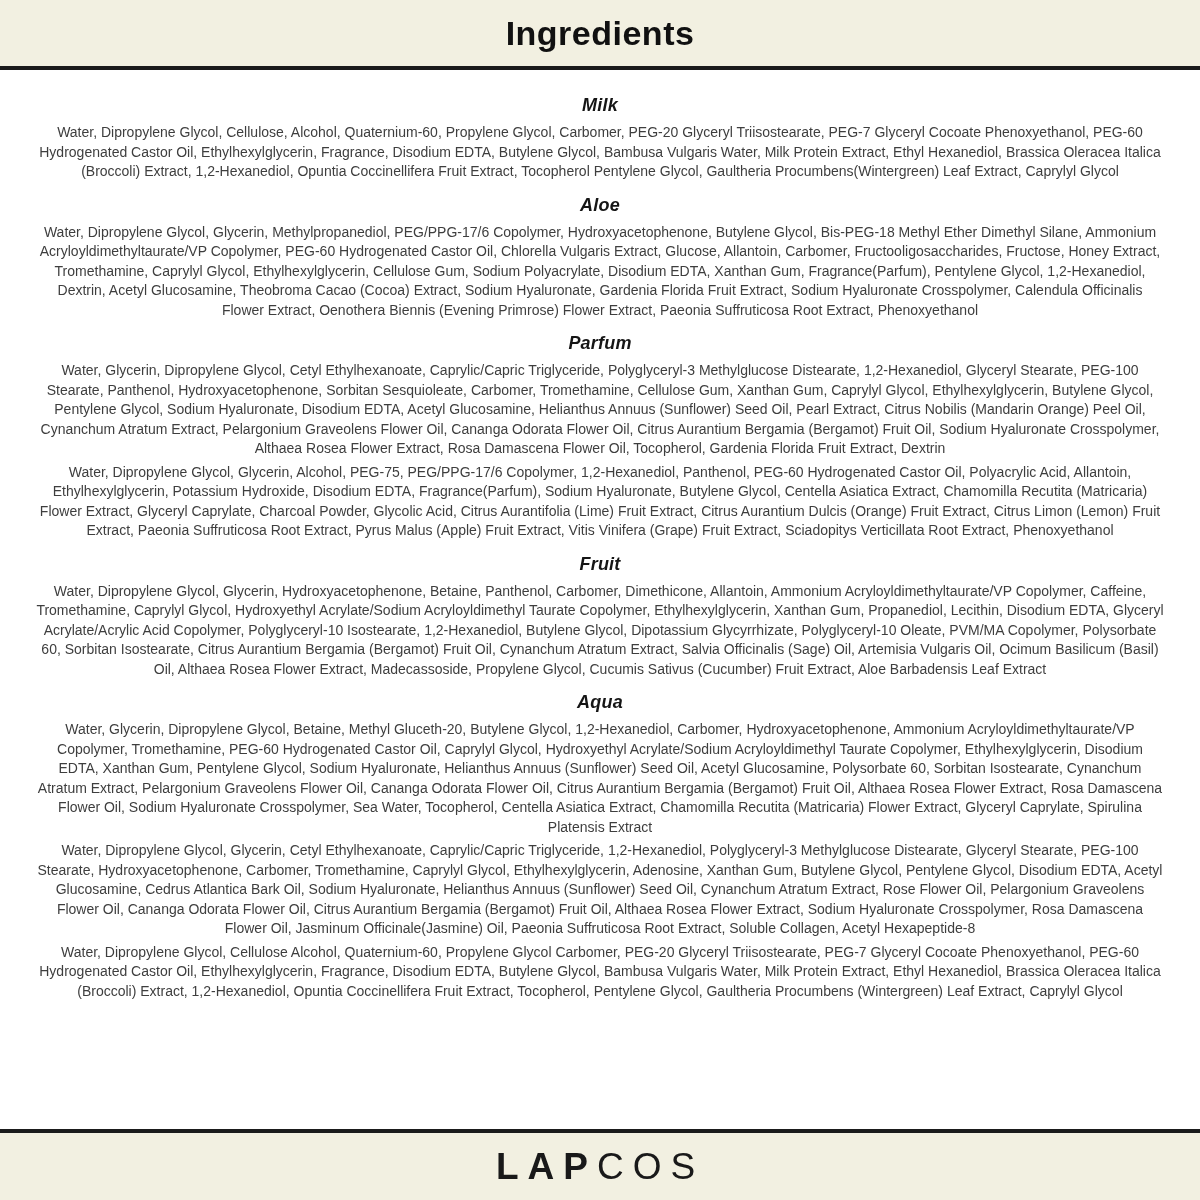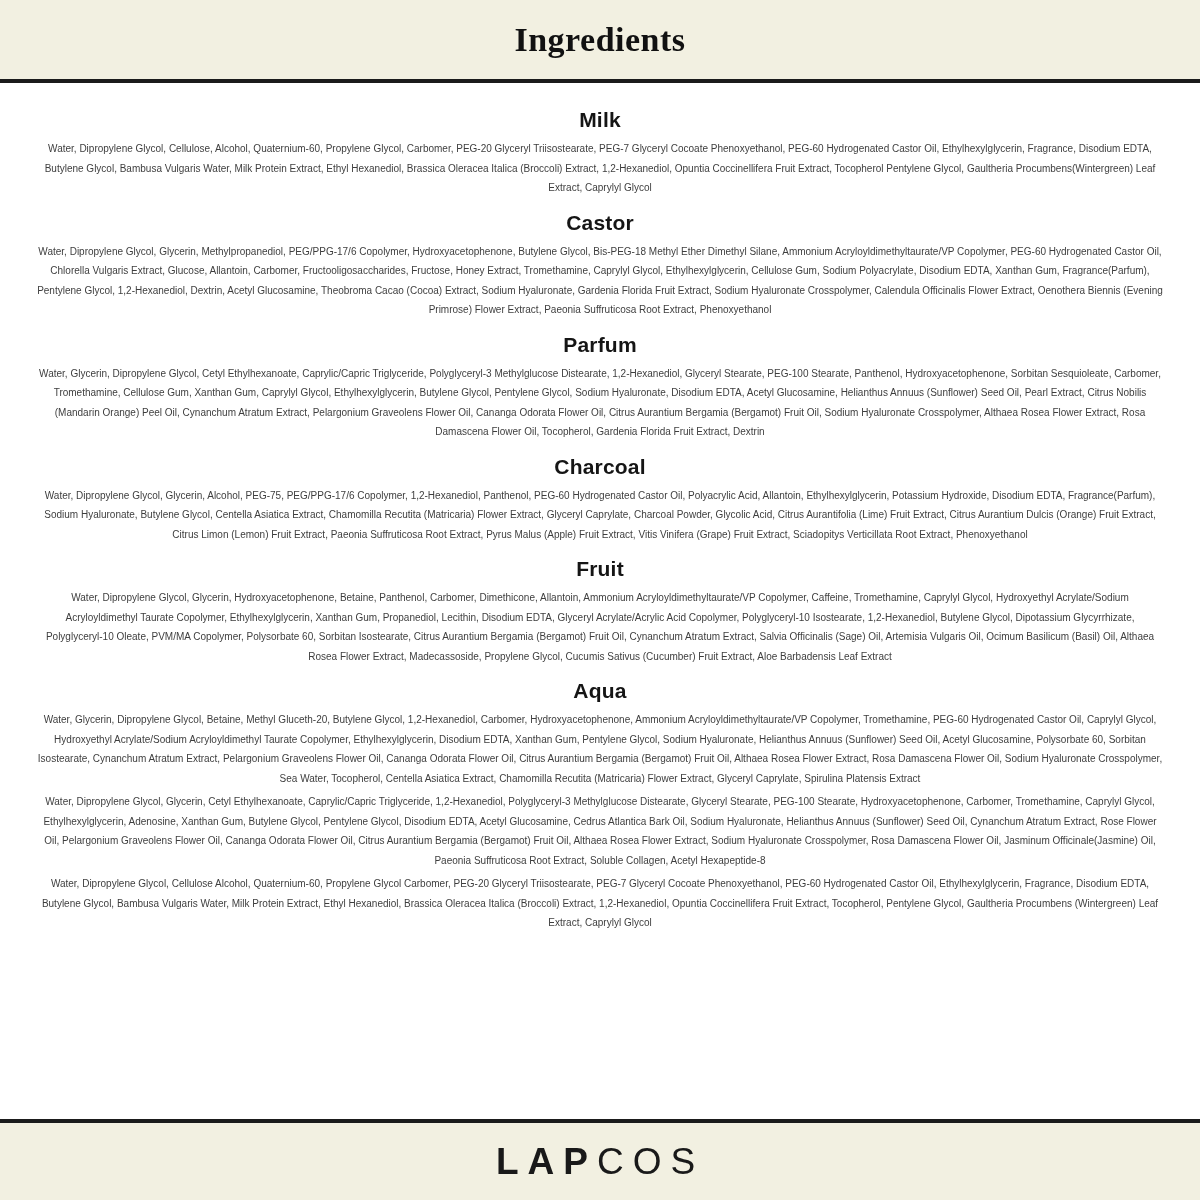--- a/index.html
+++ b/index.html
@@ -12,55 +12,55 @@
     background: #ffffff;
     font-family: "Liberation Sans", sans-serif;
   }
   .band {
     background: #f2f0e1;
     display: flex;
     align-items: center;
     justify-content: center;
   }
   .header {
-    height: 83px;
+    height: 70px;
     border-bottom: 4px solid #1b1b1b;
-    font-family: Liberation Serif, serif;
   }
   .page-title {
     font-size: 34px;
     font-weight: 700;
     color: #111111;
     letter-spacing: 0.5px;
   }
   .content {
     padding: 12px 36px 0 36px;
     text-align: center;
   }
   .section { margin-bottom: 4px; }
   .section-title {
-    font-size: 21px;
+    font-size: 18px;
     font-weight: 700;
     color: #151515;
     margin: 13px 0 7px 0;
     letter-spacing: 0.2px;
+    font-style: italic;
   }
   .ingredients-text {
-    font-size: 10px;
+    font-size: 14px;
     line-height: 19.5px;
     color: #3e3e3e;
     text-align: center;
     margin: 0 auto;
   }
   .footer {
     position: absolute;
     left: 0;
     bottom: 0;
     width: 1200px;
-    height: 81px;
+    height: 71px;
     border-top: 4px solid #1b1b1b;
   }
   .brand-logo {
     font-size: 37px;
     letter-spacing: 9px;
     color: #191919;
     white-space: nowrap;
   }
   .brand-bold { font-weight: 700; }
   .brand-light { font-weight: 400; }
@@ -73,31 +73,30 @@
 </header>
 
 <main class="content">
 
   <section class="section">
     <h2 class="section-title">Milk</h2>
     <p class="ingredients-text">Water, Dipropylene Glycol, Cellulose, Alcohol, Quaternium-60, Propylene Glycol, Carbomer, PEG-20 Glyceryl Triisostearate, PEG-7 Glyceryl Cocoate Phenoxyethanol, PEG-60 Hydrogenated Castor Oil, Ethylhexylglycerin, Fragrance, Disodium EDTA, Butylene Glycol, Bambusa Vulgaris Water, Milk Protein Extract, Ethyl Hexanediol, Brassica Oleracea Italica (Broccoli) Extract, 1,2-Hexanediol, Opuntia Coccinellifera Fruit Extract, Tocopherol Pentylene Glycol, Gaultheria Procumbens(Wintergreen) Leaf Extract, Caprylyl Glycol</p>
   </section>
 
   <section class="section">
-    <h2 class="section-title">Castor</h2>
+    <h2 class="section-title">Aloe</h2>
     <p class="ingredients-text">Water, Dipropylene Glycol, Glycerin, Methylpropanediol, PEG/PPG-17/6 Copolymer, Hydroxyacetophenone, Butylene Glycol, Bis-PEG-18 Methyl Ether Dimethyl Silane, Ammonium Acryloyldimethyltaurate/VP Copolymer, PEG-60 Hydrogenated Castor Oil, Chlorella Vulgaris Extract, Glucose, Allantoin, Carbomer, Fructooligosaccharides, Fructose, Honey Extract, Tromethamine, Caprylyl Glycol, Ethylhexylglycerin, Cellulose Gum, Sodium Polyacrylate, Disodium EDTA, Xanthan Gum, Fragrance(Parfum), Pentylene Glycol, 1,2-Hexanediol, Dextrin, Acetyl Glucosamine, Theobroma Cacao (Cocoa) Extract, Sodium Hyaluronate, Gardenia Florida Fruit Extract, Sodium Hyaluronate Crosspolymer, Calendula Officinalis Flower Extract, Oenothera Biennis (Evening Primrose) Flower Extract, Paeonia Suffruticosa Root Extract, Phenoxyethanol</p>
   </section>
 
   <section class="section">
     <h2 class="section-title">Parfum</h2>
     <p class="ingredients-text">Water, Glycerin, Dipropylene Glycol, Cetyl Ethylhexanoate, Caprylic/Capric Triglyceride, Polyglyceryl-3 Methylglucose Distearate, 1,2-Hexanediol, Glyceryl Stearate, PEG-100 Stearate, Panthenol, Hydroxyacetophenone, Sorbitan Sesquioleate, Carbomer, Tromethamine, Cellulose Gum, Xanthan Gum, Caprylyl Glycol, Ethylhexylglycerin, Butylene Glycol, Pentylene Glycol, Sodium Hyaluronate, Disodium EDTA, Acetyl Glucosamine, Helianthus Annuus (Sunflower) Seed Oil, Pearl Extract, Citrus Nobilis (Mandarin Orange) Peel Oil, Cynanchum Atratum Extract, Pelargonium Graveolens Flower Oil, Cananga Odorata Flower Oil, Citrus Aurantium Bergamia (Bergamot) Fruit Oil, Sodium Hyaluronate Crosspolymer, Althaea Rosea Flower Extract, Rosa Damascena Flower Oil, Tocopherol, Gardenia Florida Fruit Extract, Dextrin</p>
   </section>
 
   <section class="section">
-    <h2 class="section-title">Charcoal</h2>
     <p class="ingredients-text">Water, Dipropylene Glycol, Glycerin, Alcohol, PEG-75, PEG/PPG-17/6 Copolymer, 1,2-Hexanediol, Panthenol, PEG-60 Hydrogenated Castor Oil, Polyacrylic Acid, Allantoin, Ethylhexylglycerin, Potassium Hydroxide, Disodium EDTA, Fragrance(Parfum), Sodium Hyaluronate, Butylene Glycol, Centella Asiatica Extract, Chamomilla Recutita (Matricaria) Flower Extract, Glyceryl Caprylate, Charcoal Powder, Glycolic Acid, Citrus Aurantifolia (Lime) Fruit Extract, Citrus Aurantium Dulcis (Orange) Fruit Extract, Citrus Limon (Lemon) Fruit Extract, Paeonia  Suffruticosa Root Extract, Pyrus Malus (Apple) Fruit Extract, Vitis Vinifera (Grape) Fruit Extract, Sciadopitys Verticillata Root Extract, Phenoxyethanol</p>
   </section>
 
   <section class="section">
     <h2 class="section-title">Fruit</h2>
     <p class="ingredients-text">Water, Dipropylene Glycol, Glycerin, Hydroxyacetophenone, Betaine, Panthenol, Carbomer, Dimethicone, Allantoin, Ammonium Acryloyldimethyltaurate/VP Copolymer, Caffeine, Tromethamine, Caprylyl Glycol, Hydroxyethyl Acrylate/Sodium Acryloyldimethyl Taurate Copolymer, Ethylhexylglycerin, Xanthan Gum, Propanediol, Lecithin, Disodium EDTA, Glyceryl Acrylate/Acrylic Acid Copolymer, Polyglyceryl-10 Isostearate, 1,2-Hexanediol, Butylene Glycol, Dipotassium Glycyrrhizate, Polyglyceryl-10 Oleate, PVM/MA Copolymer, Polysorbate 60, Sorbitan Isostearate, Citrus Aurantium Bergamia (Bergamot) Fruit Oil, Cynanchum Atratum Extract, Salvia Officinalis (Sage) Oil, Artemisia Vulgaris Oil, Ocimum Basilicum (Basil) Oil, Althaea Rosea Flower Extract, Madecassoside, Propylene Glycol, Cucumis Sativus (Cucumber) Fruit Extract, Aloe Barbadensis Leaf Extract</p>
   </section>
 
   <section class="section">
     <h2 class="section-title">Aqua</h2>

